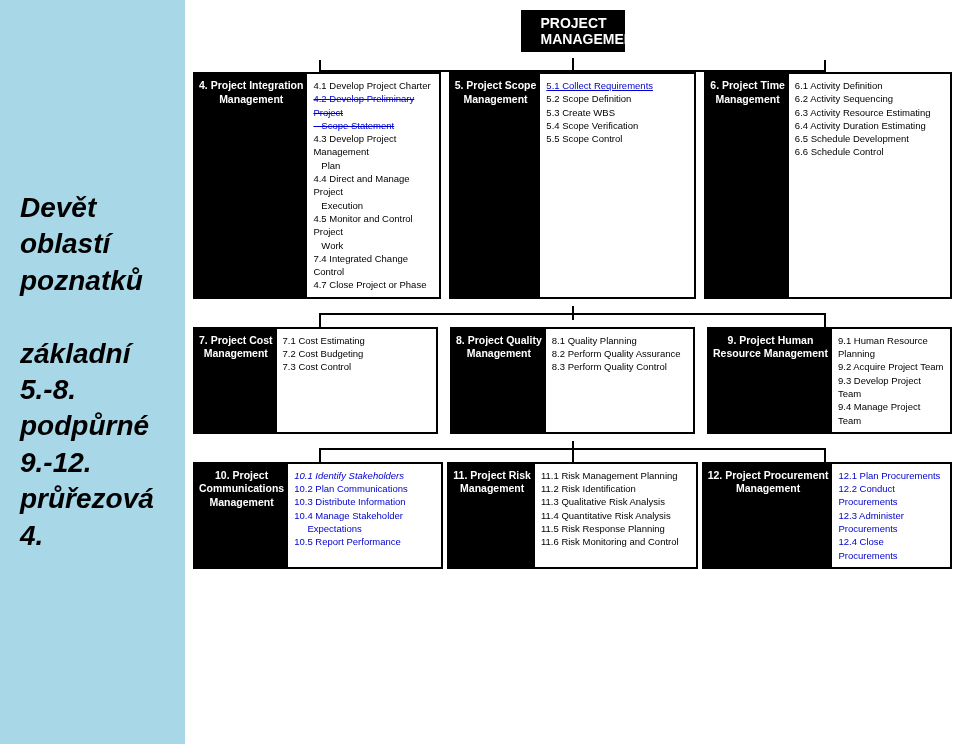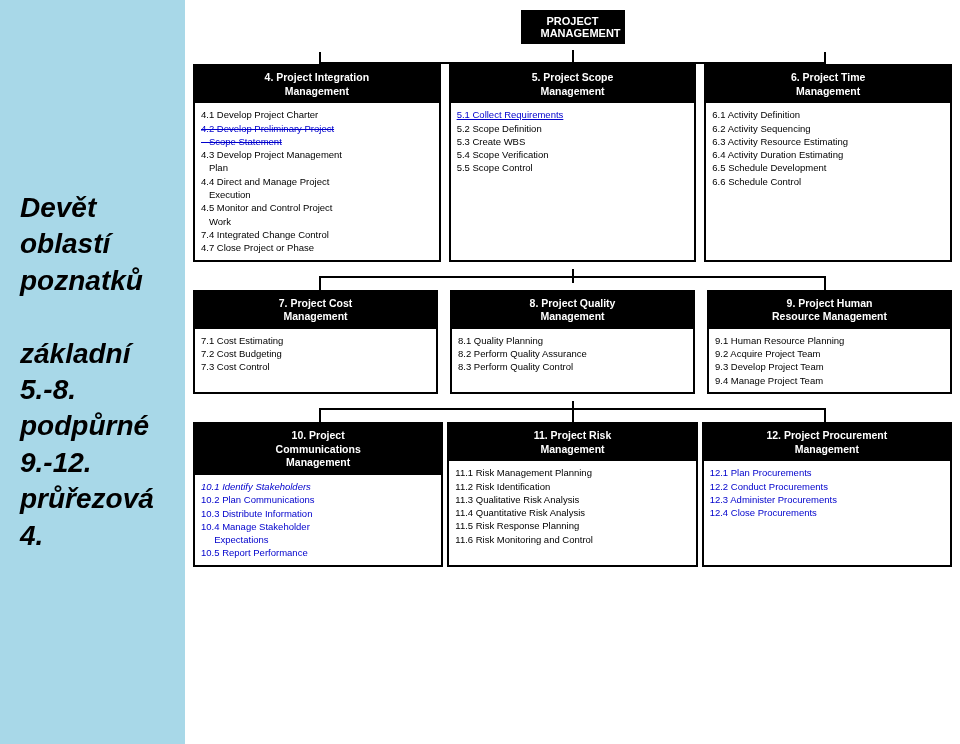--- a/index.html
+++ b/index.html
@@ -41,29 +41,29 @@
       background: #fff;
     }
 
     
     .top-node {
       background: #000;
       color: #fff;
       font-weight: bold;
       text-align: center;
       padding: 5px 20px;
-      font-size: 11px;
+      font-size: 14px;
       margin-bottom: 6px;
       width: 104px;
     }
 
     .box {
       border: 2px solid #000;
       display: flex;
-      flex-direction: column;
+      flex-direction: row;
     }
 
     .box-header {
       background: #000;
       color: #fff;
       font-weight: bold;
       text-align: center;
       padding: 5px 4px;
       font-size: 10.5px;
       line-height: 1.3;

